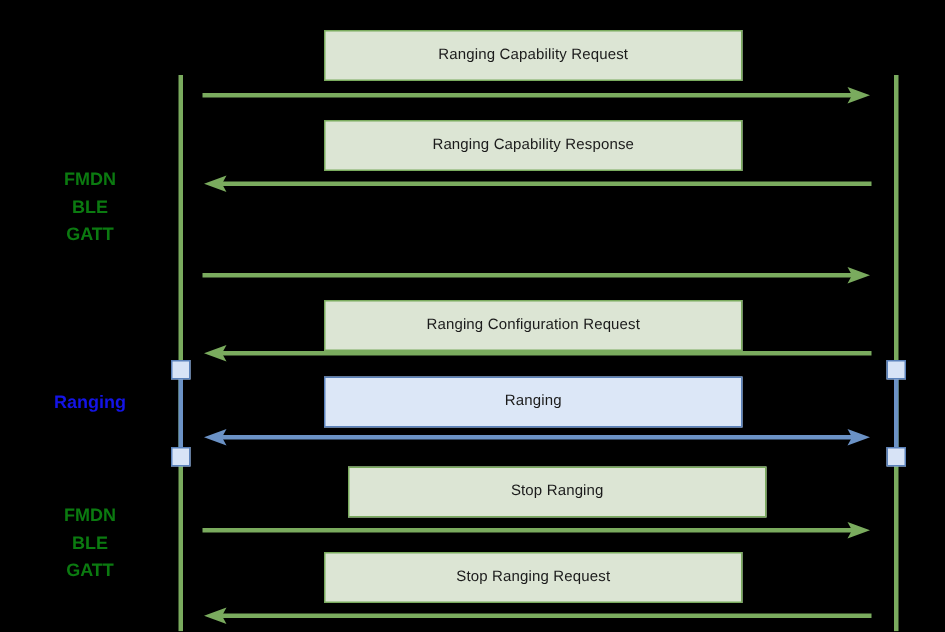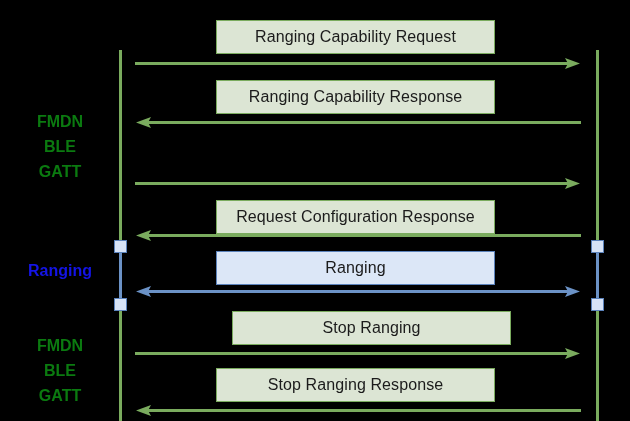--- a/index.html
+++ b/index.html
@@ -38,21 +38,21 @@
     box-sizing: border-box;
   }
 
   
   .msg-box {
     position: absolute;
     box-sizing: border-box;
     display: flex;
     align-items: center;
     justify-content: center;
-    font-size: 16px;
+    font-size: 10px;
     line-height: 1;
     color: #1b1b1b;
     letter-spacing: 0.1px;
   }
   .msg-box.green {
     background: #dce5d4;
     border: 1px solid #7aab5e;
   }
   .msg-box.blue {
     background: #dce7f7;
@@ -66,21 +66,21 @@
   }
   .arrow svg {
     display: block;
     overflow: visible;
   }
 
   
   .phase-label {
     position: absolute;
     text-align: center;
-    font-size: 16px;
+    font-size: 12px;
     font-weight: bold;
     line-height: 1.55;
     white-space: pre-line;
   }
   .phase-label.green { color: #0b7a10; }
   .phase-label.blue  { color: #1414e6; }
 </style>
 </head>
 <body>
 
@@ -123,21 +123,21 @@
     </svg>
   </div>
 
   <div class="arrow" style="left:135px; top:178px; width:445px;">
     <svg width="445" height="11" viewBox="0 0 445 11">
       <line x1="0" y1="5.5" x2="434" y2="5.5" stroke="#7aab5e" stroke-width="3"></line>
       <polygon points="445,5.5 430,0 433,5.5 430,11" fill="#7aab5e"></polygon>
     </svg>
   </div>
 
-  <div class="msg-box green" style="left:216px; top:200px; width:279px; height:34px;">Request Configuration Response</div>
+  <div class="msg-box green" style="left:216px; top:200px; width:279px; height:34px;">Ranging Configuration Request</div>
   <div class="arrow" style="left:136px; top:230px; width:445px;">
     <svg width="445" height="11" viewBox="0 0 445 11">
       <line x1="11" y1="5.5" x2="445" y2="5.5" stroke="#7aab5e" stroke-width="3"></line>
       <polygon points="0,5.5 15,0 12,5.5 15,11" fill="#7aab5e"></polygon>
     </svg>
   </div>
 
   <div class="msg-box blue" style="left:216px; top:251px; width:279px; height:34px;">Ranging</div>
   <div class="arrow" style="left:136px; top:286px; width:444px;">
     <svg width="444" height="11" viewBox="0 0 444 11">
@@ -148,21 +148,21 @@
   </div>
 
   <div class="msg-box green" style="left:216px; top:311px; width:279px; height:34px;margin-left:16px;">Stop Ranging</div>
   <div class="arrow" style="left:135px; top:348px; width:445px;">
     <svg width="445" height="11" viewBox="0 0 445 11">
       <line x1="0" y1="5.5" x2="434" y2="5.5" stroke="#7aab5e" stroke-width="3"></line>
       <polygon points="445,5.5 430,0 433,5.5 430,11" fill="#7aab5e"></polygon>
     </svg>
   </div>
 
-  <div class="msg-box green" style="left:216px; top:368px; width:279px; height:34px;">Stop Ranging Response</div>
+  <div class="msg-box green" style="left:216px; top:368px; width:279px; height:34px;">Stop Ranging Request</div>
   <div class="arrow" style="left:136px; top:405px; width:445px;">
     <svg width="445" height="11" viewBox="0 0 445 11">
       <line x1="11" y1="5.5" x2="445" y2="5.5" stroke="#7aab5e" stroke-width="3"></line>
       <polygon points="0,5.5 15,0 12,5.5 15,11" fill="#7aab5e"></polygon>
     </svg>
   </div>
 
 </div>
 
 </body></html>

